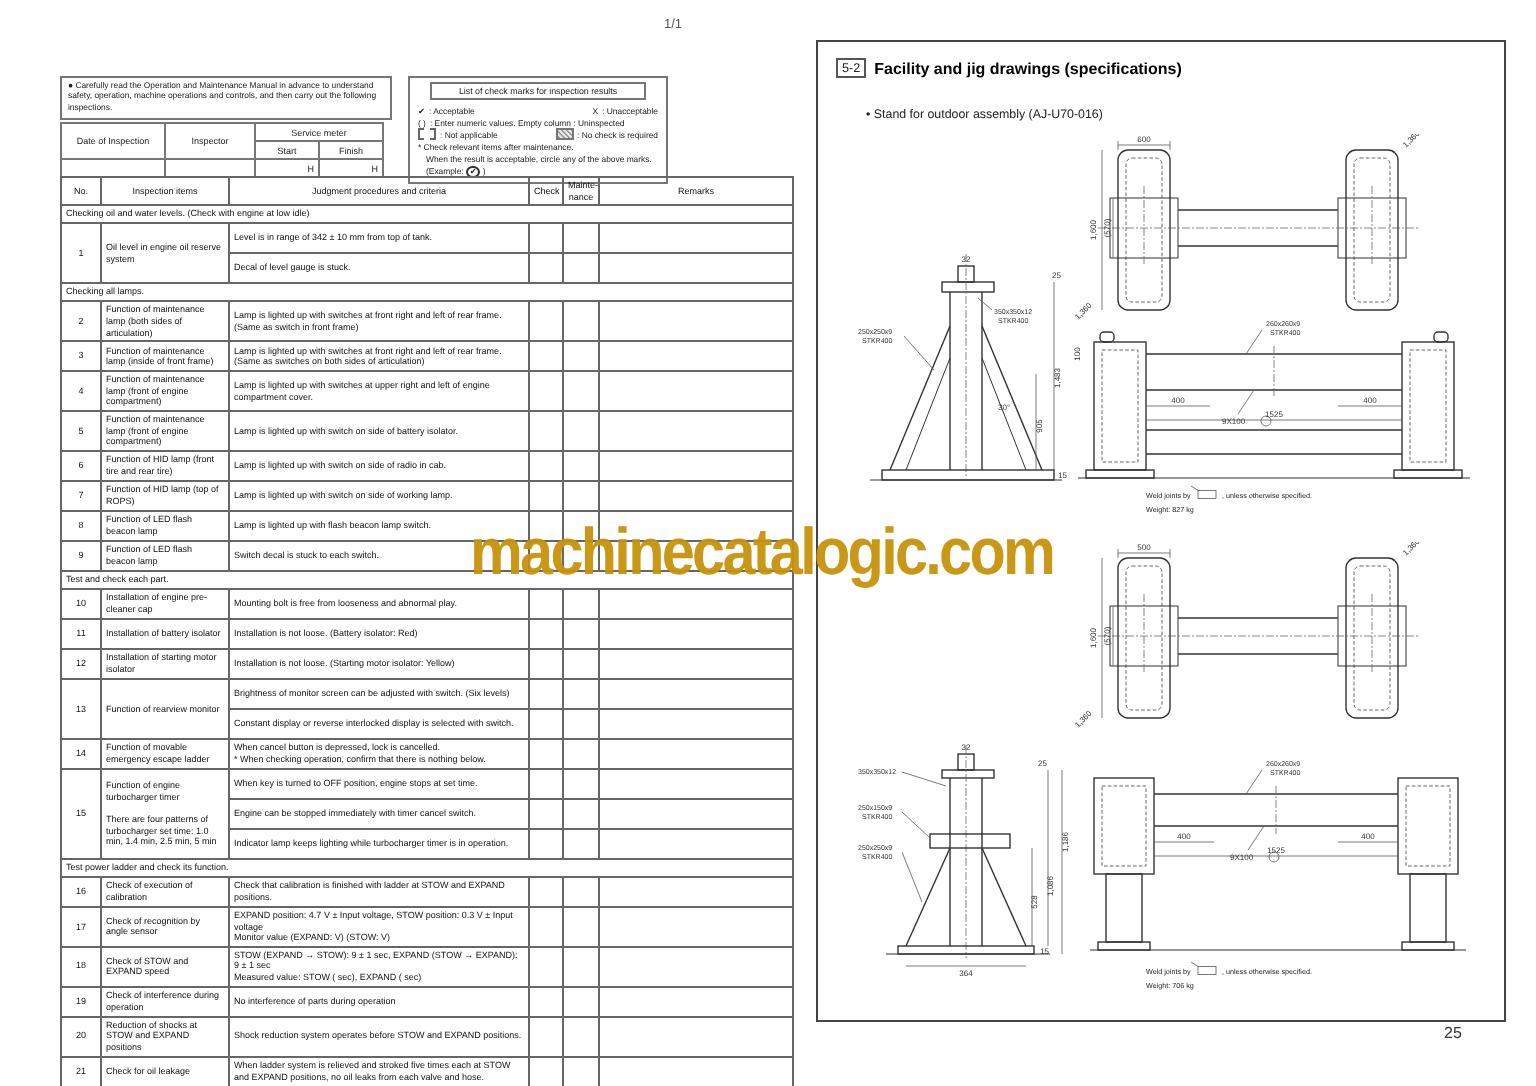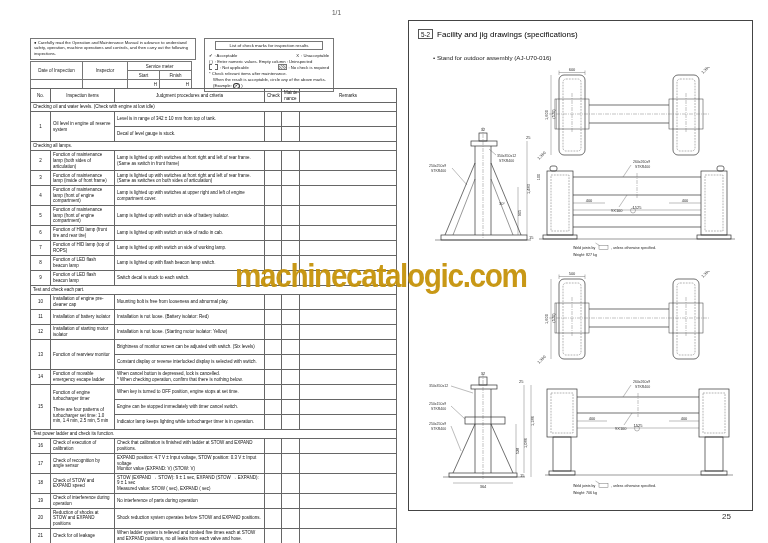--- a/index.html
+++ b/index.html
@@ -38,21 +38,21 @@
   
   #watermark{position:absolute;left:235px;top:257px;font-size:33px;font-weight:bold;
              letter-spacing:-1.5px;white-space:nowrap;z-index:20;
              transform:scaleX(0.9);transform-origin:left top;opacity:0.95;}
 
   
   #right-page{position:absolute;left:408px;top:20px;width:343px;height:489px;
               border:1px solid #444;background:#fff;}
   .rp-header{position:absolute;left:9px;top:8px;display:flex;align-items:center;gap:4px;}
   .sec-code{border:0.7px solid #555;font-size:6.3px;padding:0.5px 2px;color:#222;}
-  .rp-title{font-size:8px;font-weight:normal;color:#000;text-align:center;}
+  .rp-title{font-size:8px;font-weight:bold;color:#000;text-align:center;}
   .rp-bullet{position:absolute;left:24px;top:33px;font-size:6.2px;color:#222;}
   #page-number{position:absolute;left:722px;top:512px;font-size:8px;color:#333;}
 
   svg text{font-family:"Liberation Sans",sans-serif;fill:#333;}
   .ln{stroke:#333;stroke-width:0.7;fill:none;}
   .lnt{stroke:#333;stroke-width:0.5;fill:none;}
   .dsh{stroke:#555;stroke-width:0.45;fill:none;stroke-dasharray:1.8 1.1;}
   .cl{stroke:#666;stroke-width:0.4;fill:none;stroke-dasharray:4 1 1 1;}
   .dim{stroke:#555;stroke-width:0.4;fill:none;}
   .dimtxt{font-size:4px;}

